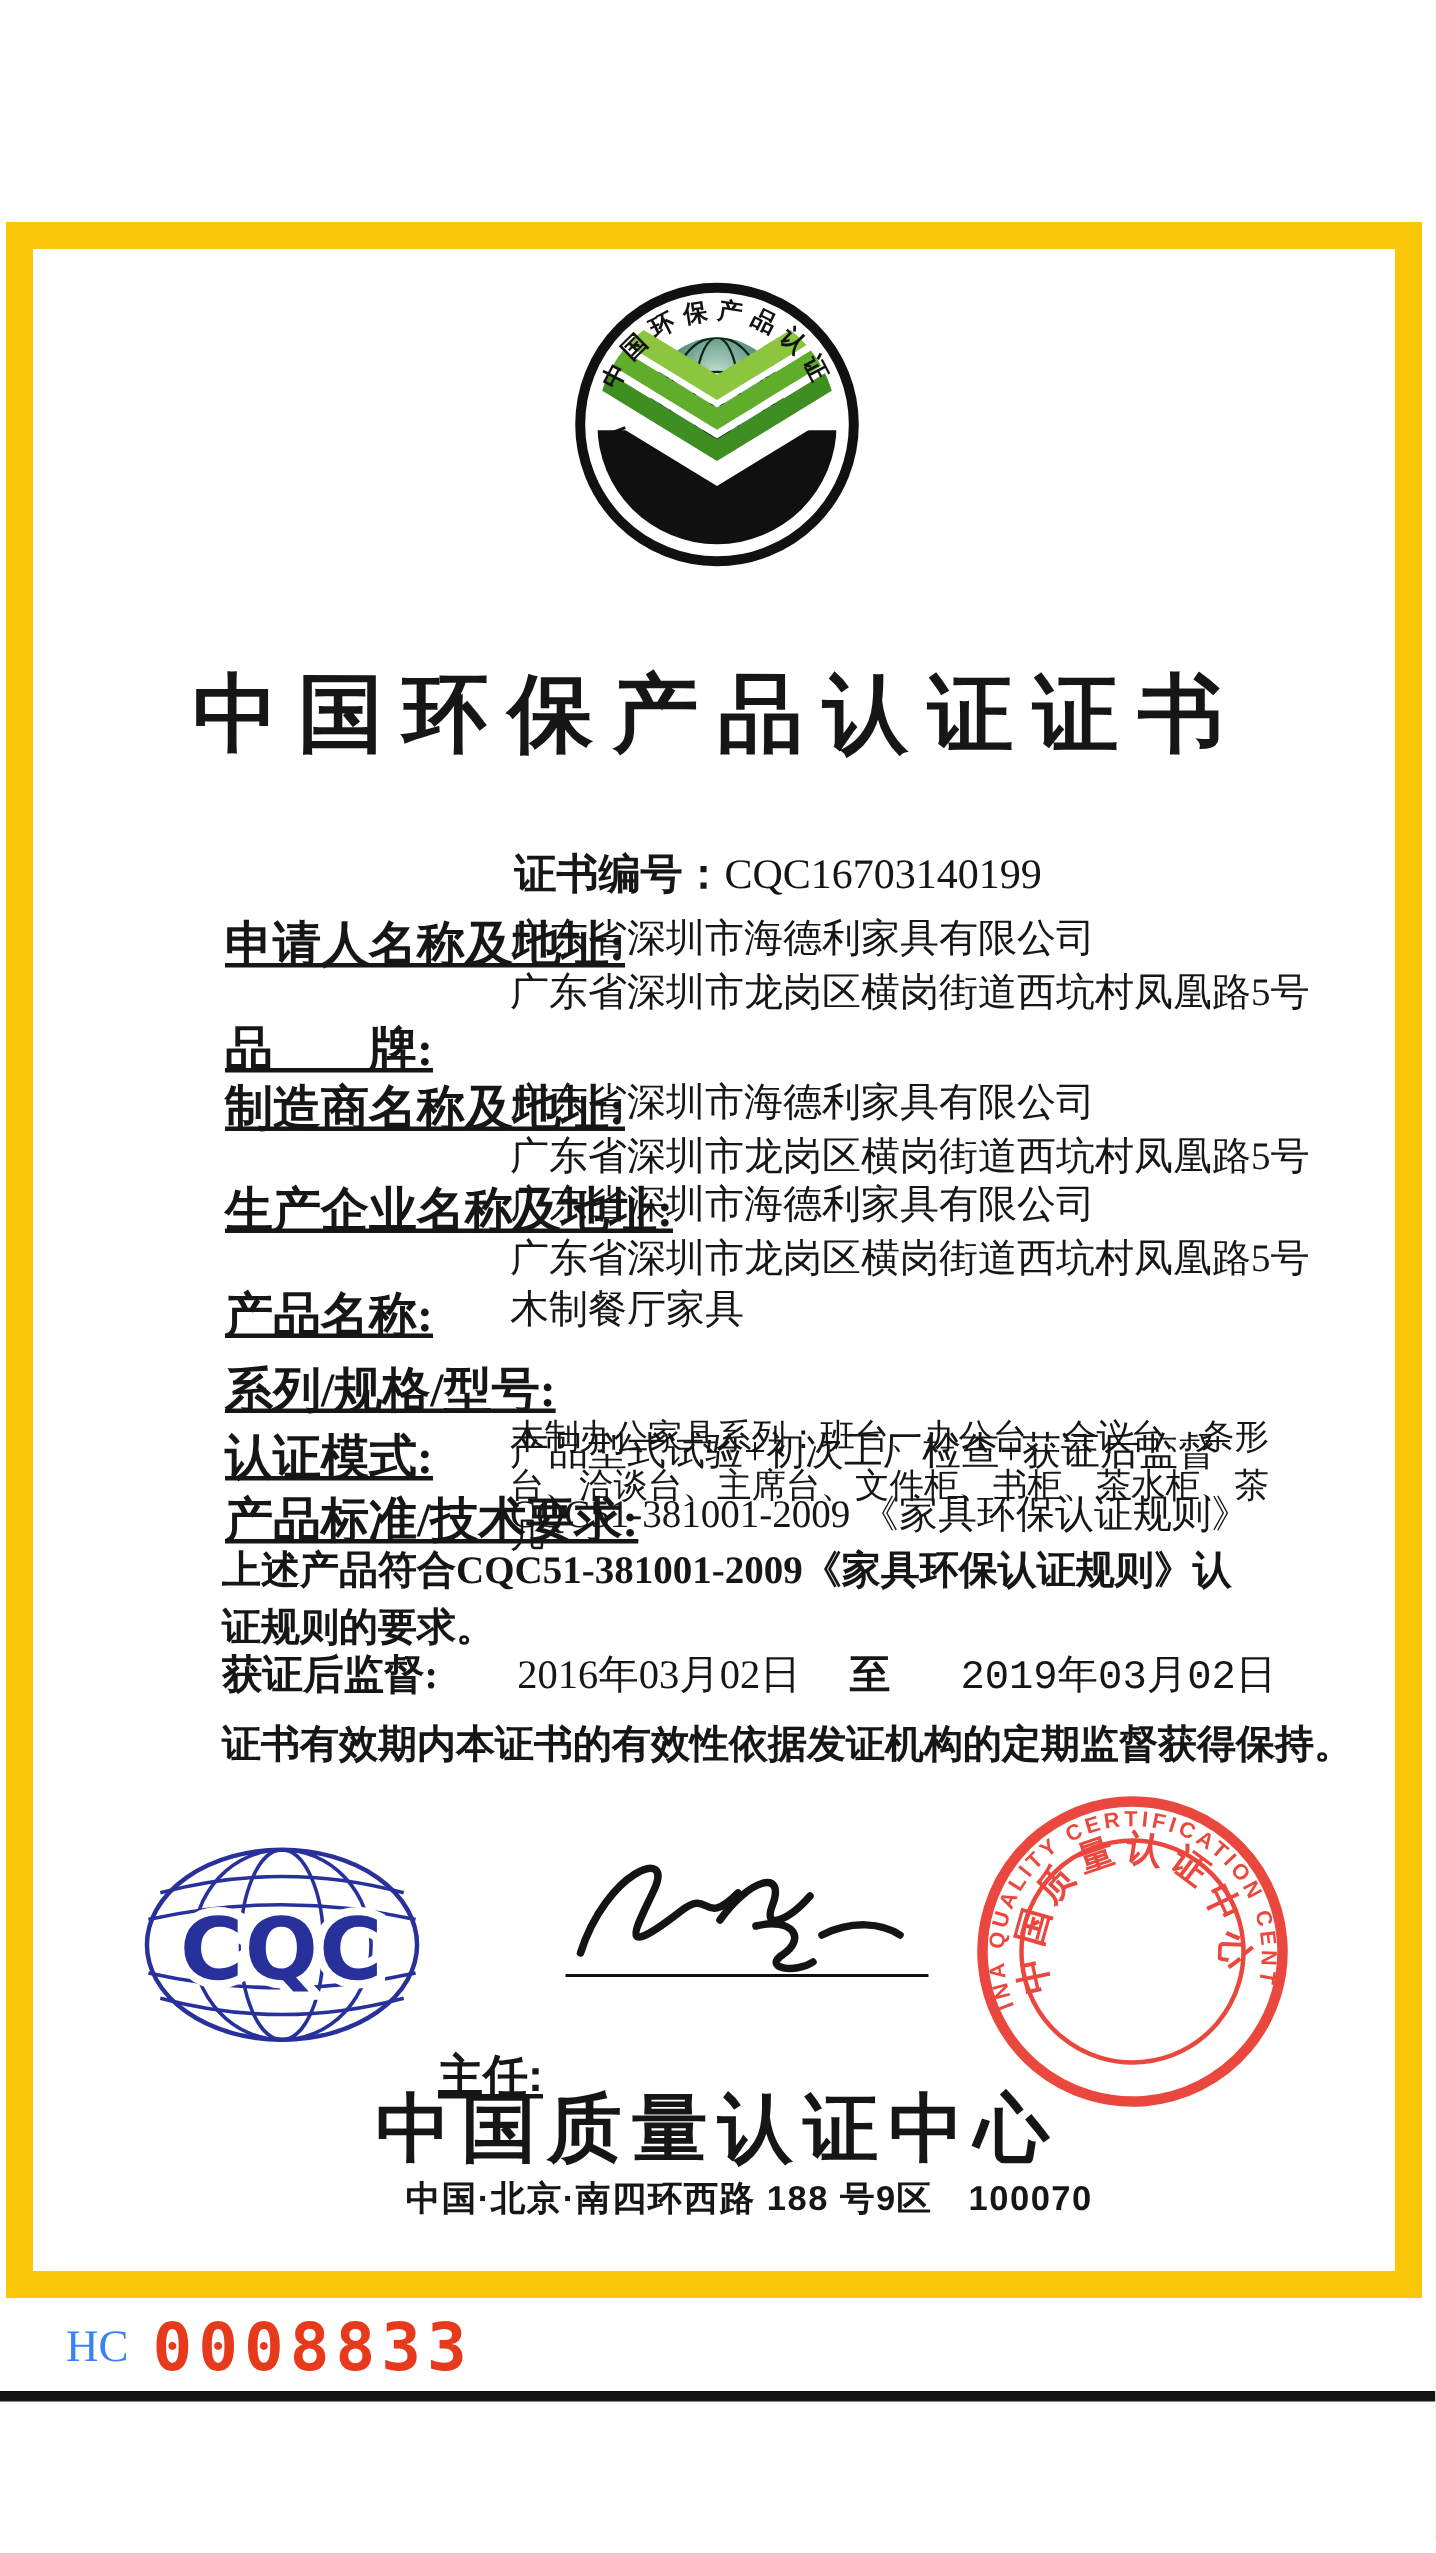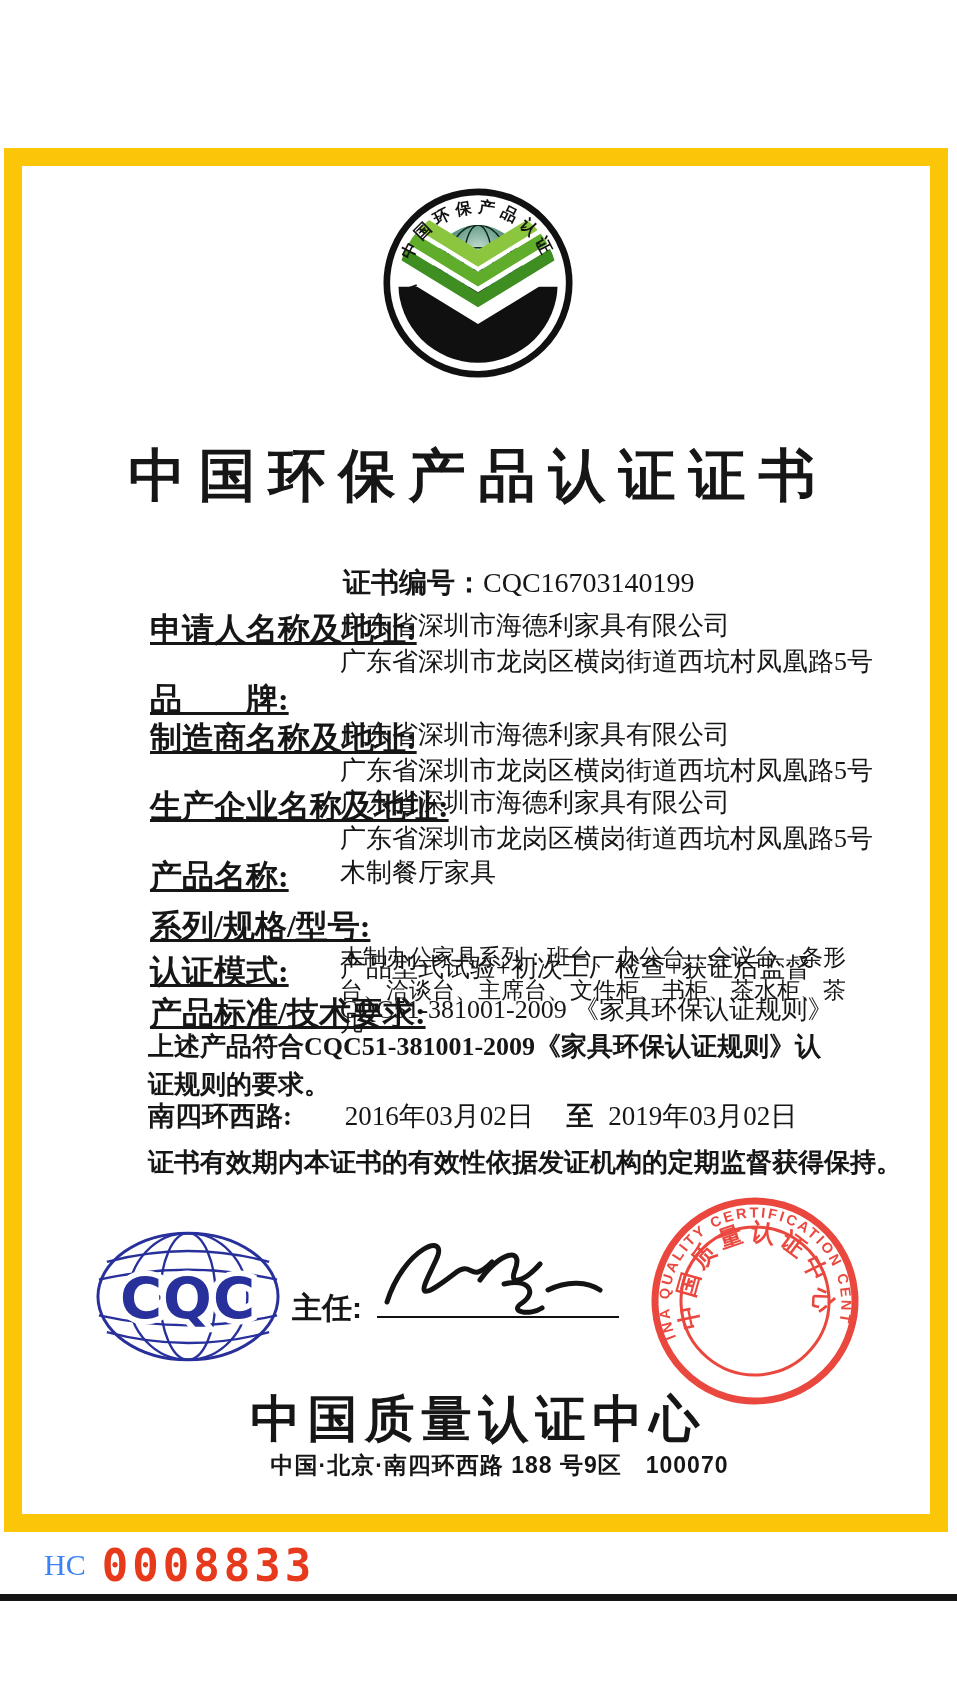--- a/index.html
+++ b/index.html
@@ -29,26 +29,27 @@
   .r4{top:255px;} .r5{top:293px;} .r6{top:350px;} .r7{top:392px;}
   .r5 .flabel{margin-top:12px;}
   .r5 .fvalue{width:512px;font-size:23px;line-height:33px;}
   .r5 .fline{white-space:normal;margin-top:48px;}
   .para{position:absolute;font-size:26px;font-weight:600;line-height:38px;}
   .p-compliance{left:148px;top:1028px;width:692px;}
   .validity{position:absolute;left:148px;top:1098px;font-size:27px;white-space:nowrap;}
   .validity .lbl{font-weight:600;}
   .validity .d1{margin-left:46px;}
   .validity .zhi{margin-left:26px;font-weight:600;}
-  .validity .d2{margin-left:8px;}
+  .validity .d2{margin-left:40px;font-family:Liberation Mono, monospace;}
   .p-maintain{left:148px;top:1144px;width:720px;white-space:nowrap;}
   .cqc-logo{position:absolute;left:94px;top:1230px;width:188px;height:134px;}
   .director{
-    position:absolute;left:292px;top:1288px;font-size:30px;font-weight:bold;
-    font-family:"Liberation Sans","DejaVu Sans",sans-serif;
+    position:absolute;left:292px;top:1364px;font-size:30px;font-weight:bold;
+    font-family:"Liberation Sans","DejaVu Sans",sans-serif;
+    text-decoration:underline;
   }
   .sig-line{position:absolute;left:377px;top:1316px;width:242px;height:2px;background:#111;}
   .signature{position:absolute;left:372px;top:1220px;width:250px;height:100px;}
   .stamp{position:absolute;left:648px;top:1194px;width:214px;height:214px;opacity:.9;transform:rotate(-5deg);}
   .footer-org{
     position:absolute;left:0;top:1386px;width:100%;text-align:center;
     font-family:"Liberation Sans","DejaVu Sans",sans-serif;
     font-size:50px;font-weight:bold;letter-spacing:7px;white-space:nowrap;
   }
   .footer-addr{
@@ -174,21 +175,21 @@
       <div class="flabel">产品标准/技术要求:</div>
       <div class="fvalue">
           <div class="fline">CQC51-381001-2009 《家具环保认证规则》</div>
         </div>
     </div>
   </div>
 
   <div class="para p-compliance">上述产品符合CQC51-381001-2009《家具环保认证规则》认证规则的要求。</div>
 
   <div class="validity">
-    <span class="lbl">南四环西路:</span>
+    <span class="lbl">获证后监督:</span>
     <span class="d1">2016年03月02日</span>
     <span class="zhi">至</span>
     <span class="d2">2019年03月02日</span>
   </div>
 
   <div class="para p-maintain">证书有效期内本证书的有效性依据发证机构的定期监督获得保持。</div>
 
   <svg class="cqc-logo" viewBox="0 0 190 135">
     <g stroke="#28309B" stroke-width="3" fill="none">
       <ellipse cx="95" cy="67" rx="91" ry="64"></ellipse>

